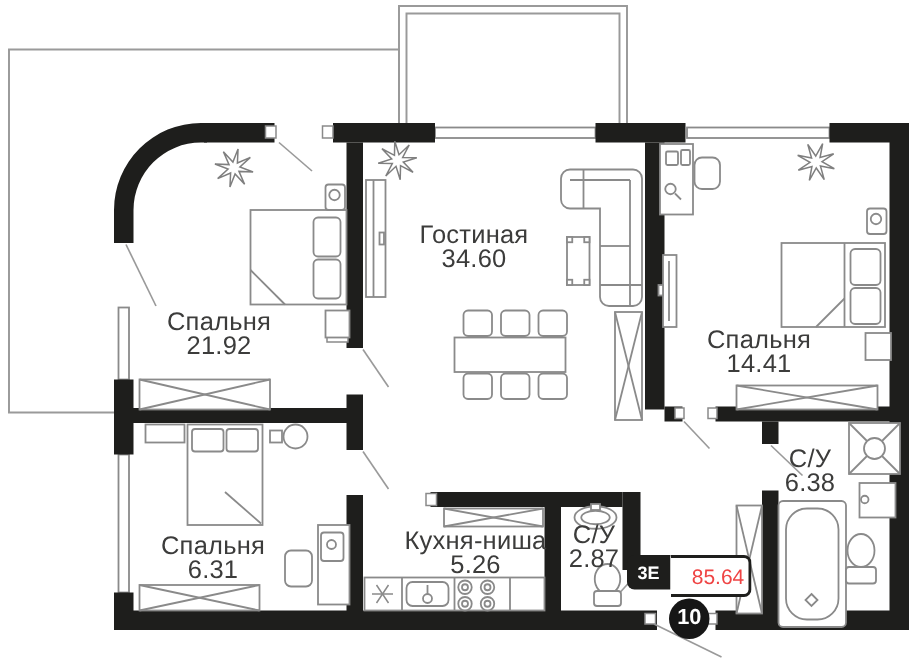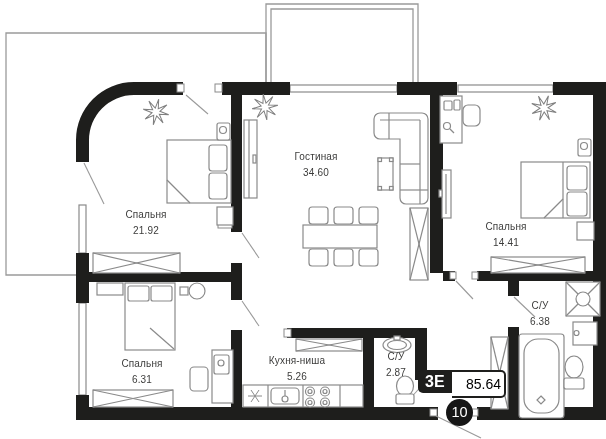--- a/index.html
+++ b/index.html
@@ -1,29 +1,29 @@
 <!DOCTYPE html>
 <html><head>
 <meta charset="utf-8">
 <style>
   html,body{margin:0;padding:0;background:#ffffff;}
   .plan-wrap{position:relative;width:606px;height:439px;background:#fff;overflow:hidden;
     font-family:"Liberation Sans","DejaVu Sans",sans-serif;}
   .plan-wrap svg{position:absolute;left:0;top:0;}
   .room-label{position:absolute;transform:translateX(-50%);text-align:center;
-    font-size:10px;line-height:15.5px;color:#3c3c3b;letter-spacing:.15px;white-space:nowrap;z-index:3;}
+    font-size:17px;line-height:15.5px;color:#3c3c3b;letter-spacing:.15px;white-space:nowrap;z-index:3;}
   .room-label span{display:block;}
   .badge{position:absolute;left:418px;top:370px;display:flex;z-index:4;}
-  .badge-type{background:#1e1e1c;color:#fff;border-radius:5px 0 0 5px;font-size:16px;
+  .badge-type{background:#1e1e1c;color:#fff;border-radius:5px 0 0 5px;font-size:12px;
     font-weight:bold;padding:0 7px;height:23px;display:flex;align-items:center;}
   .badge-area{background:#fff;border:2px solid #1e1e1c;border-left:none;border-radius:0 5px 5px 0;
-    font-size:14px;color:#000000;width:54px;height:28px;display:flex;align-items:center;
+    font-size:14px;color:#ef4444;width:54px;height:28px;display:flex;align-items:center;
     justify-content:center;box-sizing:border-box;padding-left:12px;}
   .apt-circle{position:absolute;left:446px;top:399px;width:27px;height:27px;border-radius:50%;
-    background:#161616;color:#fff;font-size:14.5px;font-weight:normal;text-align:center;
+    background:#161616;color:#fff;font-size:14.5px;font-weight:bold;text-align:center;
     line-height:27px;z-index:5;}
 </style>
 </head>
 <body>
 
 <div class="plan-wrap">
 
   <svg width="606" height="439" viewBox="0 0 606 439">
     <defs>
       <path id="star8" d="M13,0 L3.7,1.53 L9.19,9.19 L1.53,3.7 L0,13 L-1.53,3.7 L-9.19,9.19 L-3.7,1.53 L-13,0 L-3.7,-1.53 L-9.19,-9.19 L-1.53,-3.7 L0,-13 L1.53,-3.7 L9.19,-9.19 L3.7,-1.53 Z"></path>
@@ -285,21 +285,21 @@
     <span>14.41</span>
   </div>
   <div class="room-label" style="left:540px;top:298px;">
     <span>С/У</span>
     <span>6.38</span>
   </div>
   <div class="room-label" style="left:142px;top:356px;">
     <span>Спальня</span>
     <span>6.31</span>
   </div>
-  <div class="room-label" style="left:297px;top:353px;">
+  <div class="room-label" style="left:317px;top:353px;">
     <span>Кухня-ниша</span>
     <span>5.26</span>
   </div>
   <div class="room-label" style="left:396px;top:349px;">
     <span>С/У</span>
     <span>2.87</span>
   </div>
 
   <div class="badge">
     <span class="badge-type">3Е</span>

